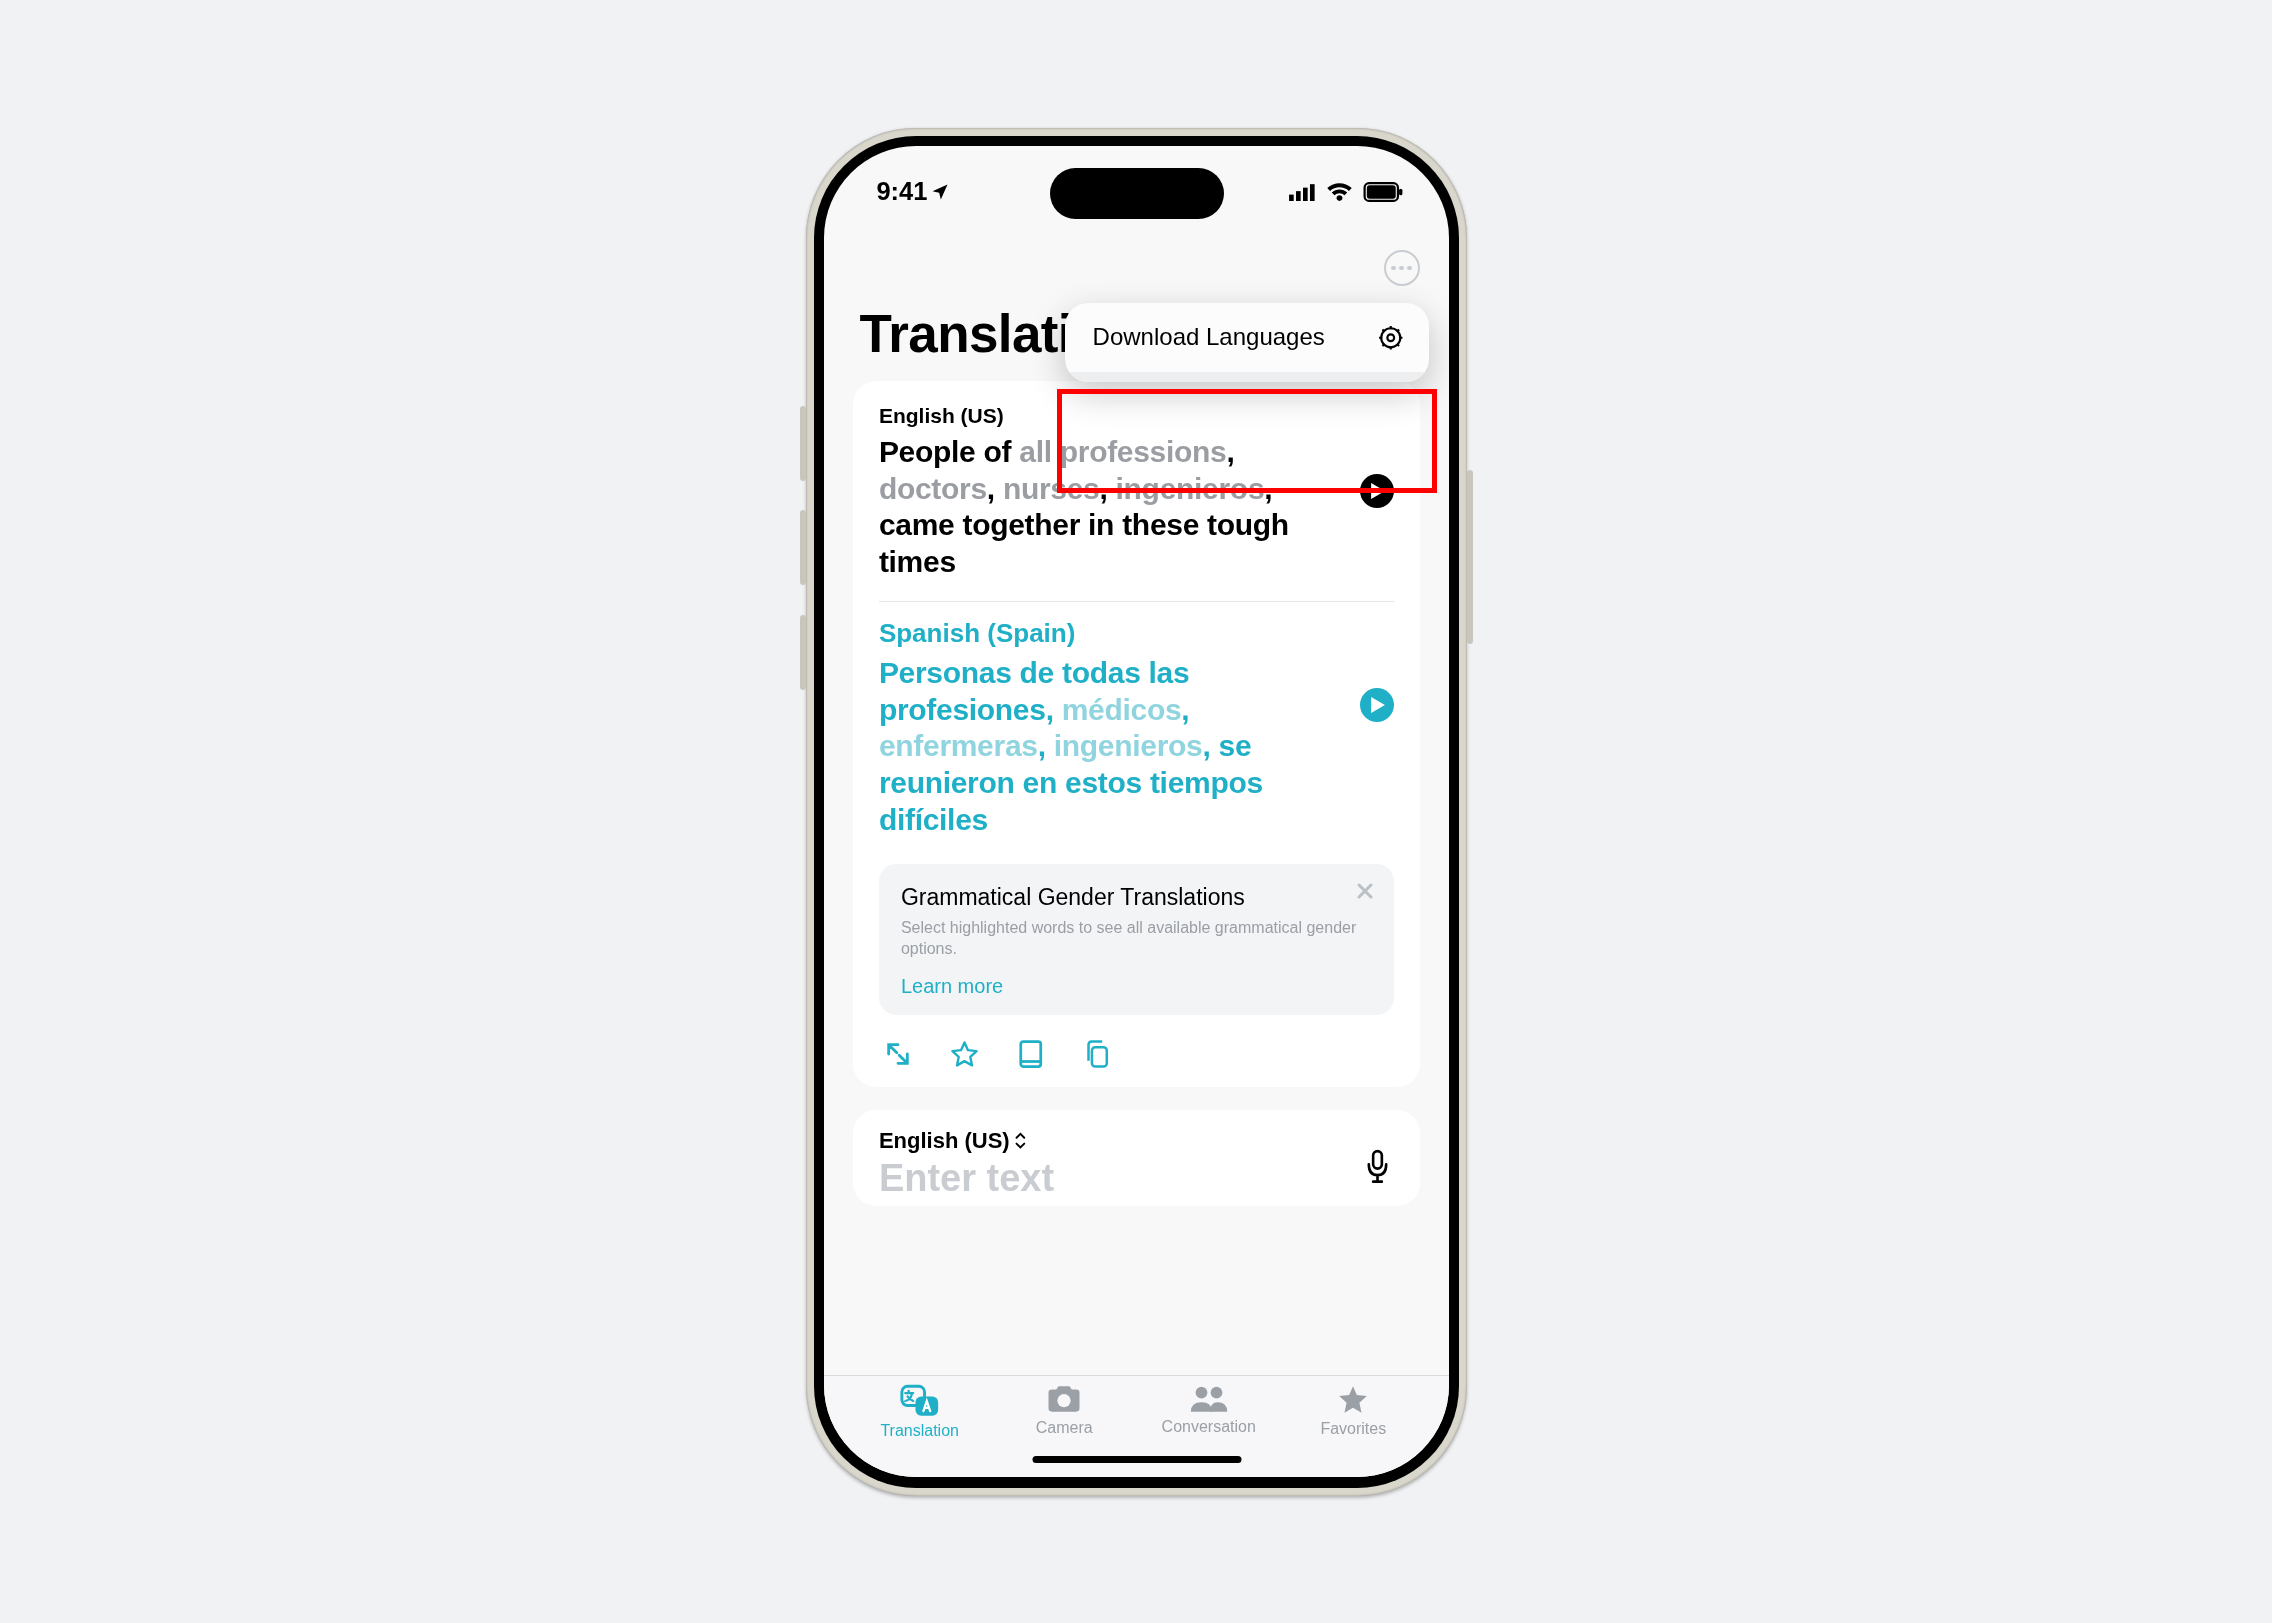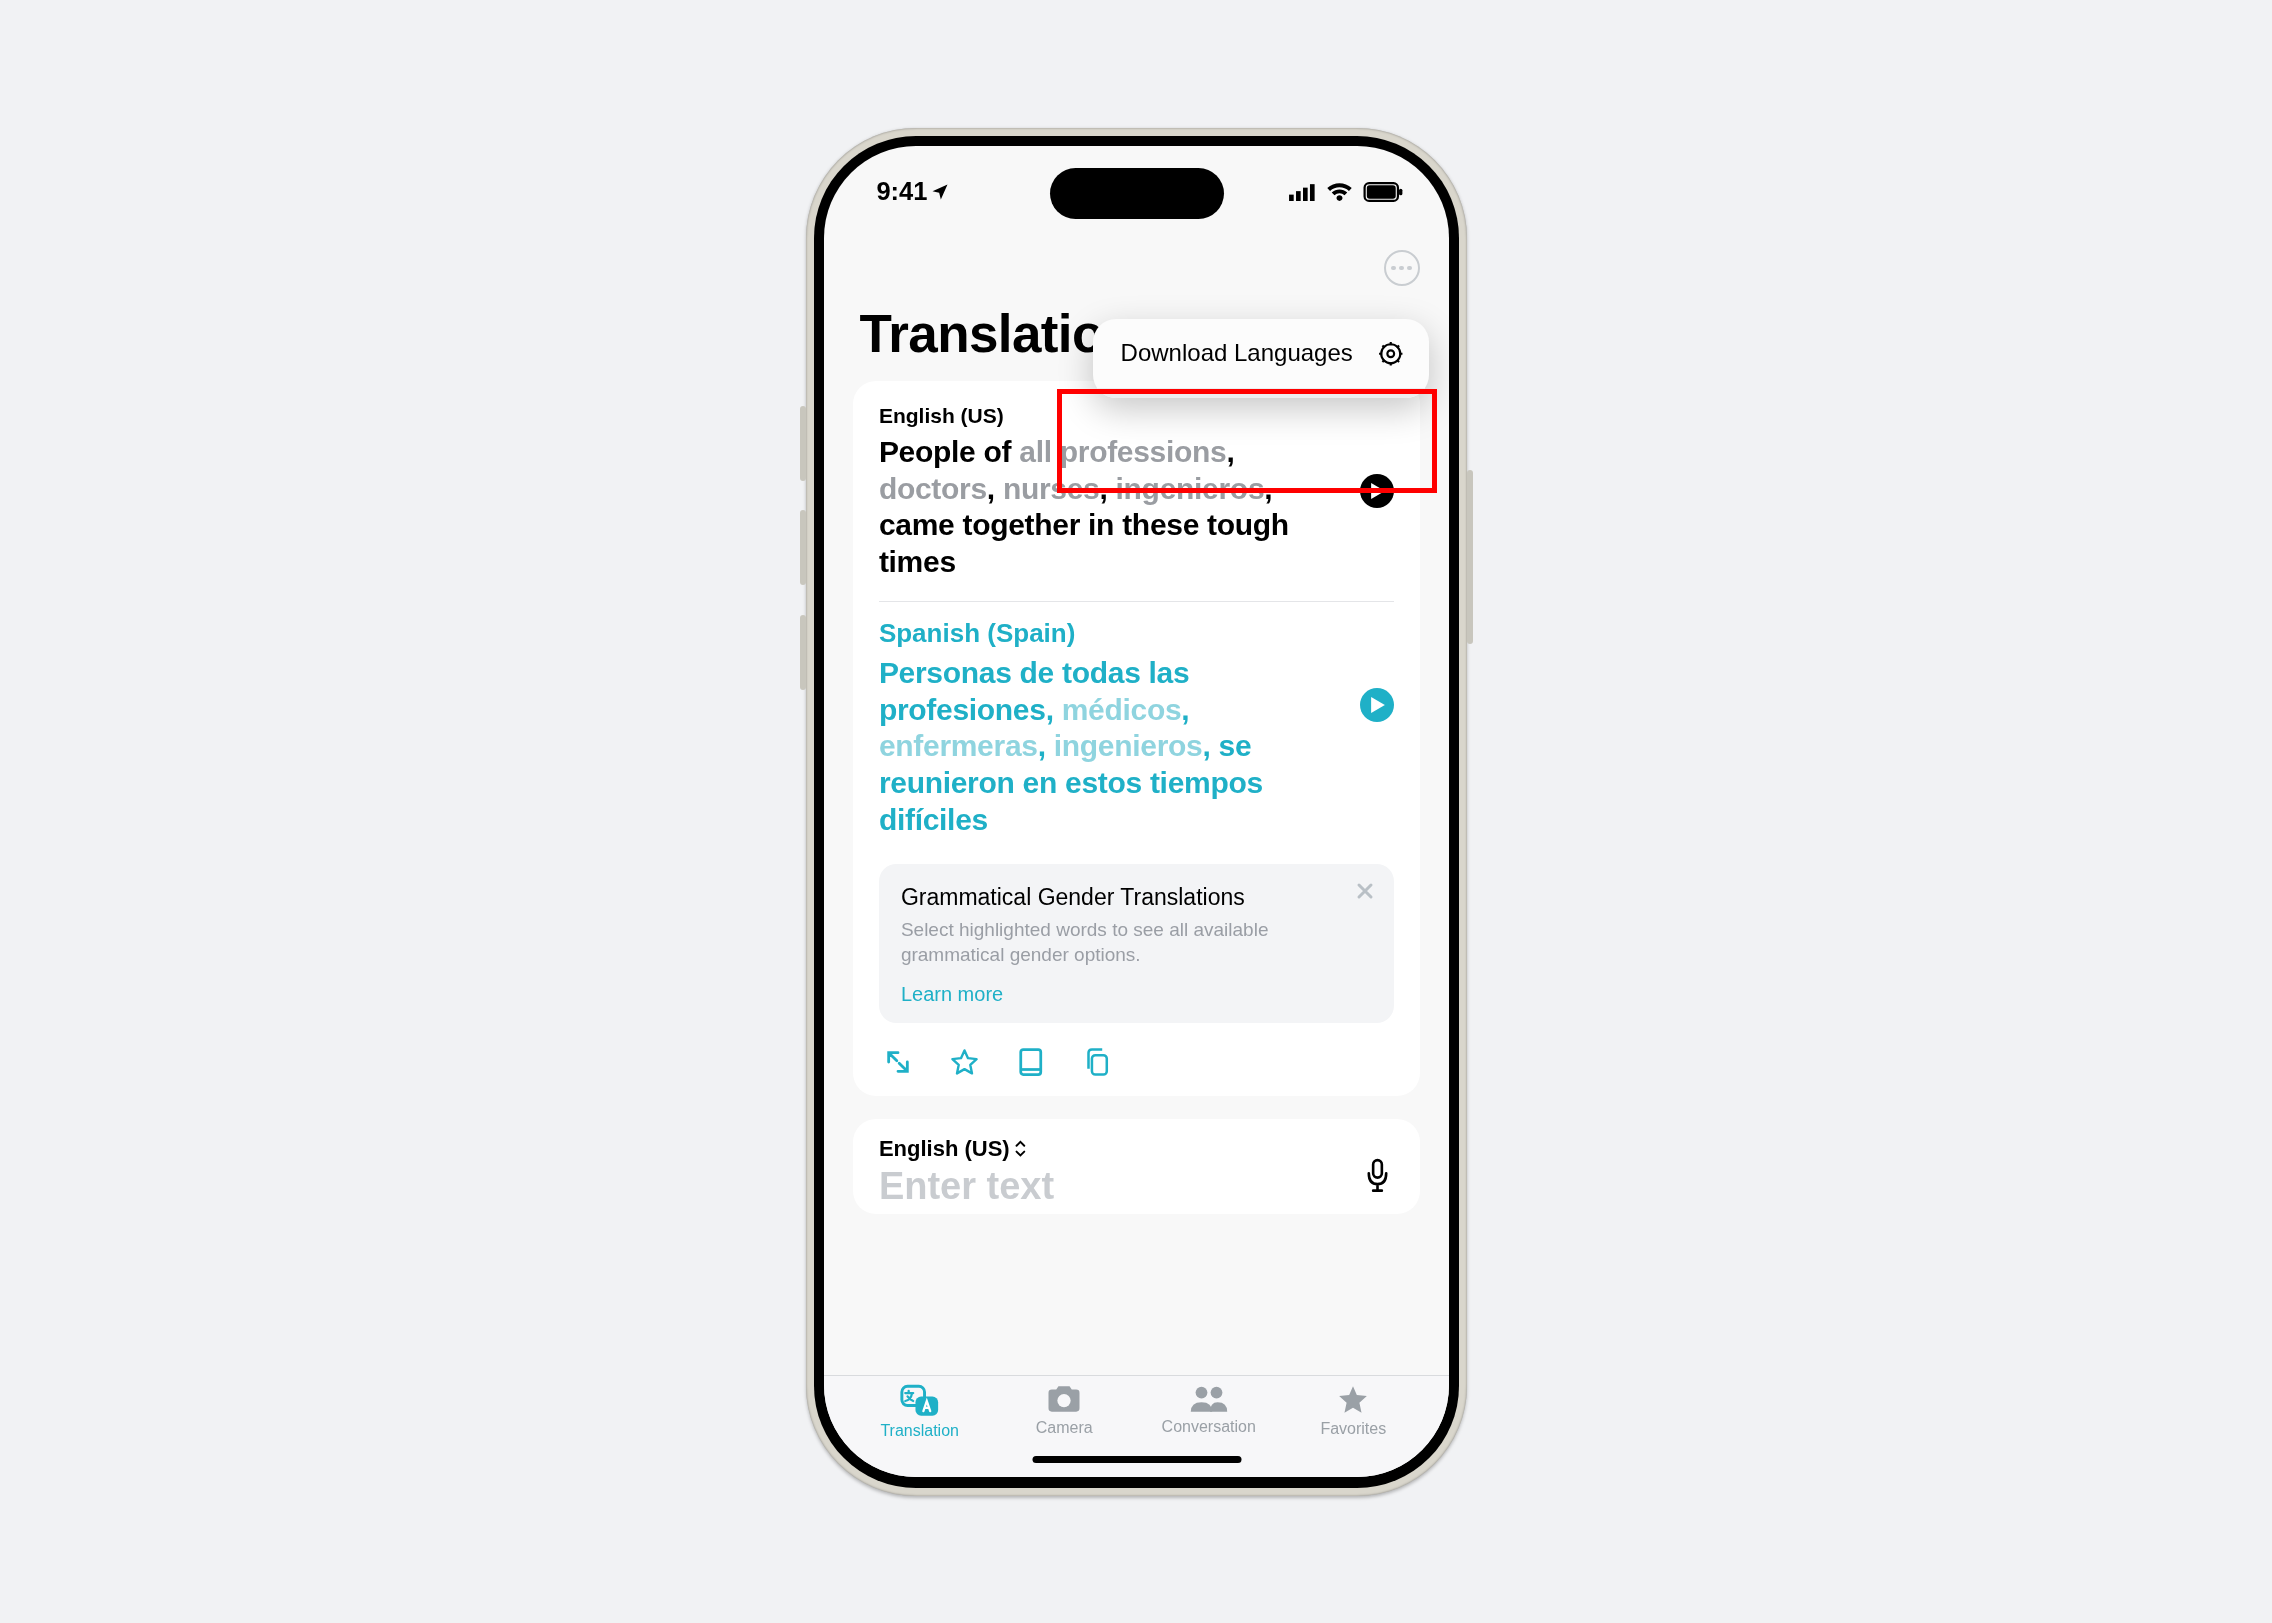--- a/index.html
+++ b/index.html
@@ -106,22 +106,22 @@
     font-size: 53px;
     font-weight: 800;
     letter-spacing: -0.6px;
     color: #000;
     padding: 58px 35px 17.4px 35px;
   }
 
   
   .dropdown {
     position: absolute;
-    top: 173px; right: 20px;
-    width: 336px;
+    top: 157px; right: 20px;
+    width: 364px;
     background: #fcfcfc;
     border-radius: 23px;
     box-shadow: 0 11.6px 35px rgba(0,0,0,0.22);
     z-index: 60;
     overflow: hidden;
   }
   .dropdown-item {
     display: flex;
     align-items: center;
     justify-content: space-between;
@@ -184,21 +184,21 @@
 
   
   .info-panel {
     margin-top: 25.5px;
     background: #f3f4f6;
     border-radius: 17.4px;
     padding: 20px 22px 17.4px 22px;
     position: relative;
   }
   .info-title { font-size: 23px; font-weight: 400; color:#000; margin-bottom: 5.8px; }
-  .info-body { font-size: 19px; color:#9a9ea5; line-height: 1.35; margin-bottom: 15px;}
+  .info-body { font-size: 16px; color:#9a9ea5; line-height: 1.35; margin-bottom: 15px;}
   .info-link { font-size: 20px; color:#1fb0c7; font-weight: 500; }
   .info-close {
     position: absolute; top: 16px; right: 17.4px;
     width: 23px; height: 23px;
     display:flex; align-items:center; justify-content:center;
     color:#b9c0c6;
   }
 
   
   .action-row {

